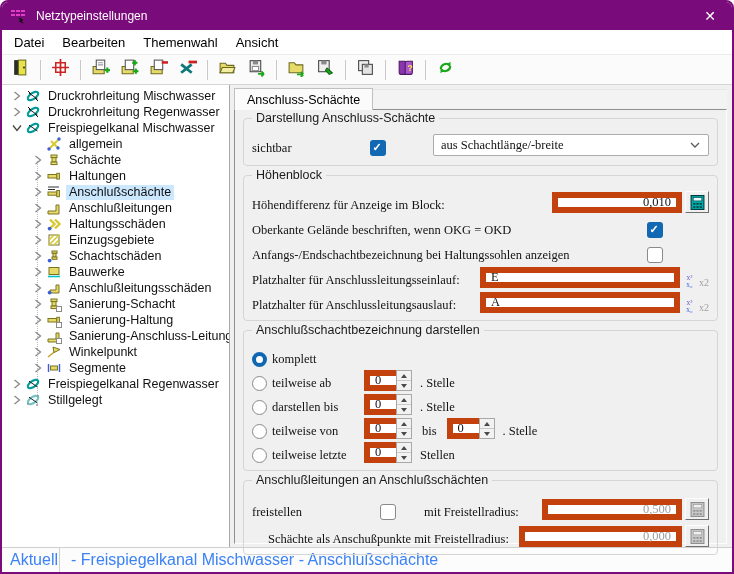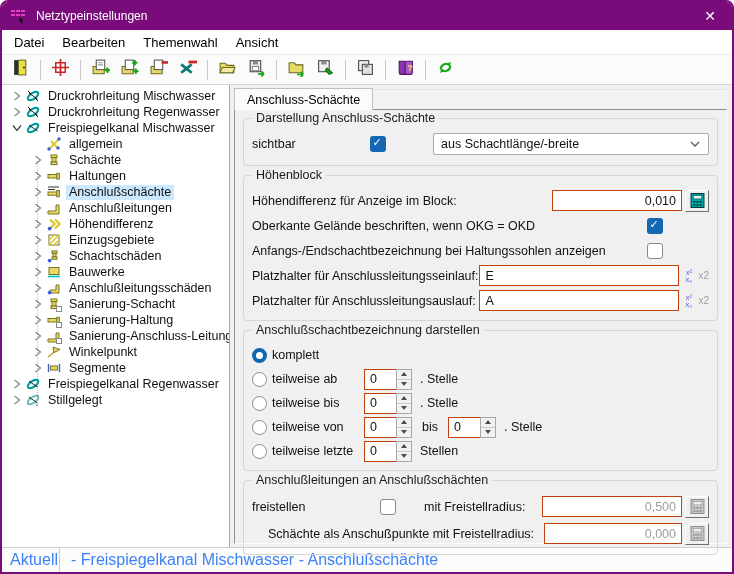--- a/index.html
+++ b/index.html
@@ -29,31 +29,31 @@
   .tree-label{padding:0 3px;line-height:15px;}
   .tree-row.selected .tree-label{background:#cbe8ff;}
   
   .rpanel{flex:1;display:flex;flex-direction:column;padding:1px 5px 3px 4px;min-width:0;}
   .tabstrip{height:23px;display:flex;align-items:flex-end;flex:0 0 auto;}
   .tab{height:22px;background:#fbfbfb;border:1px solid #c0c0c0;border-bottom:none;display:flex;align-items:center;padding:0 12px;font-size:12.5px;margin-bottom:-1px;z-index:2;}
   .tabstrip-rest{flex:1;height:19px;background:#f3f3f3;border-top:1px solid #e6e6e6;align-self:flex-end;margin-bottom:1px;}
   .content{flex:1;border:1px solid;border-color:#909090 #fdfdfd #fdfdfd #909090;background:#f0f0f0;padding:8px 6px 4px 6px;display:flex;flex-direction:column;gap:9px;min-height:0;z-index:1;}
   .groupbox{border:1px solid #d5d5d5;border-radius:4px;position:relative;padding:12px 8px 7px 8px;margin:0 2px;}
   .gb-title{position:absolute;top:-8px;left:8px;background:#f0f0f0;padding:0 4px;font-size:12.5px;color:#1a1a1a;}
-  .prow{display:flex;align-items:center;height:25px;font-size:12.5px;color:#111;}
+  .prow{display:flex;align-items:flex-end;height:25px;font-size:12.5px;color:#111;font-family:Liberation Serif, serif;}
   .prow .flexlabel{flex:1;}
   
   .cb{width:16px;height:16px;border-radius:3px;flex:0 0 auto;position:relative;}
   .cb.checked{background:#1268b3;}
   .cb.checked::after{content:"✓";position:absolute;left:2.5px;top:0.5px;color:#fff;font-size:11px;font-weight:bold;}
   .cb.unchecked{background:#fff;border:1px solid #8a8a8a;}
   .radio{width:15px;height:15px;border-radius:50%;background:#fff;border:1px solid #8a8a8a;flex:0 0 auto;margin-right:5px;}
   .radio.sel{border:4.5px solid #0f67b1;}
   .combo{width:276px;height:22px;background:#fff;border:1px solid #acacac;border-radius:2px;display:flex;align-items:center;justify-content:space-between;padding:0 8px 0 7px;margin-left:auto;}
-  .tinput{height:21px;background:#fff;border:1px solid #c2410c;padding:0 5px;display:flex;align-items:center;font-size:12.5px;}
+  .tinput{height:21px;background:#fff;border:6px solid #c2410c;padding:0 5px;display:flex;align-items:center;font-size:12.5px;}
   .num{justify-content:flex-end;}
   .graytxt{color:#9d9d9d;}
   .calcbtn{width:24px;height:22px;margin-left:3px;background:#f0f0f0;border:1px solid;border-color:#fdfdfd #6f6f6f #6f6f6f #fdfdfd;display:flex;align-items:center;justify-content:center;flex:0 0 auto;}
   .spin{display:flex;align-items:stretch;height:21px;flex:0 0 auto;}
   .spin .tinput{width:32px;border-right:none;height:21px;}
   .spinarrows{width:16px;display:flex;flex-direction:column;border:1px solid #a8a8a8;background:#f2f2f2;}
   .spinarrows div{flex:1;display:flex;align-items:center;justify-content:center;}
   .spinarrows div:first-child{border-bottom:1px solid #c9c9c9;}
   .arr-up{width:0;height:0;border-left:3px solid transparent;border-right:3px solid transparent;border-bottom:4px solid #4a4a4a;}
   .arr-dn{width:0;height:0;border-left:3px solid transparent;border-right:3px solid transparent;border-top:4px solid #4a4a4a;}
@@ -329,21 +329,21 @@
               <path d="M1.5 1 L6.5 5 L1.5 9" fill="none" stroke="#8a8a8a" stroke-width="1.3"></path>
             </svg>
           </span>
           <span class="ticon">
             <svg width="16" height="16" viewBox="0 0 16 16">
               <path d="M4 3.5 l4.5 4.5 -4.5 4.5" stroke="#d8c832" stroke-width="2.4" fill="none"></path>
               <path d="M9 3.5 l4.5 4.5 -4.5 4.5" stroke="#d8c832" stroke-width="2.4" fill="none"></path>
               <circle cx="3.6" cy="12.6" r="1.9" fill="#3a5fd9"></circle>
             </svg>
           </span>
-          <span class="tree-label">Höhendifferenz</span>
+          <span class="tree-label">Haltungsschäden</span>
         </div>
         <div class="tree-row l1">
           <span class="chev">
             <svg width="8" height="10" viewBox="0 0 8 10">
               <path d="M1.5 1 L6.5 5 L1.5 9" fill="none" stroke="#8a8a8a" stroke-width="1.3"></path>
             </svg>
           </span>
           <span class="ticon">
             <svg width="16" height="16" viewBox="0 0 16 16">
               <rect x="3" y="3" width="10" height="10" fill="none" stroke="#7a7320"></rect>
@@ -592,21 +592,21 @@
                   </div>
                   <div>
                     <span class="arr-dn"></span>
                   </div>
                 </span>
               </span>
               <span style="margin-left: 8px;">. Stelle</span>
             </div>
             <div class="prow" style="height: 24px;">
               <span class="radio"></span>
-              <span style="width: 92px;">teilweise bis</span>
+              <span style="width: 92px;">darstellen bis</span>
               <span class="spin">
                 <span class="tinput">0</span>
                 <span class="spinarrows">
                   <div>
                     <span class="arr-up"></span>
                   </div>
                   <div>
                     <span class="arr-dn"></span>
                   </div>
                 </span>

